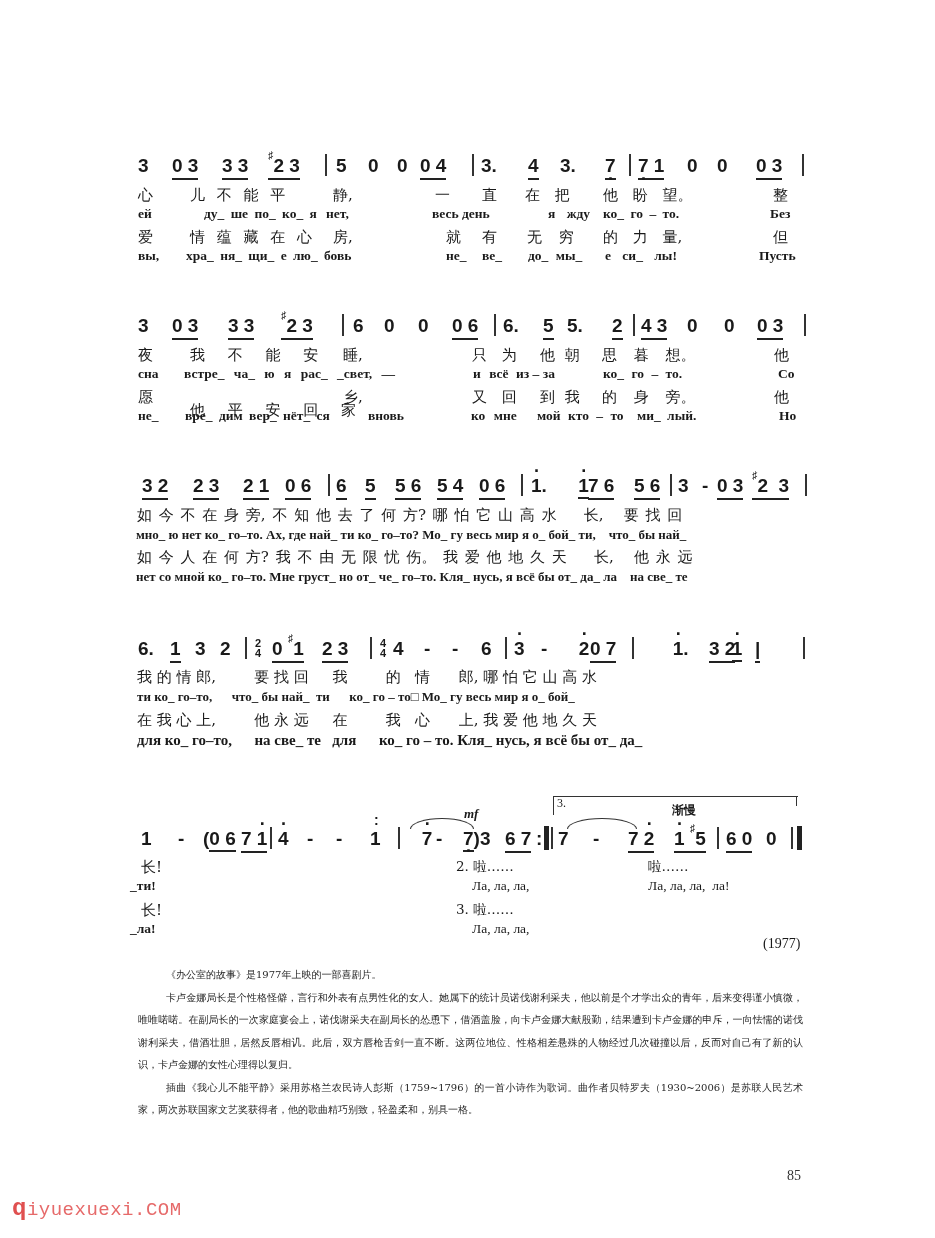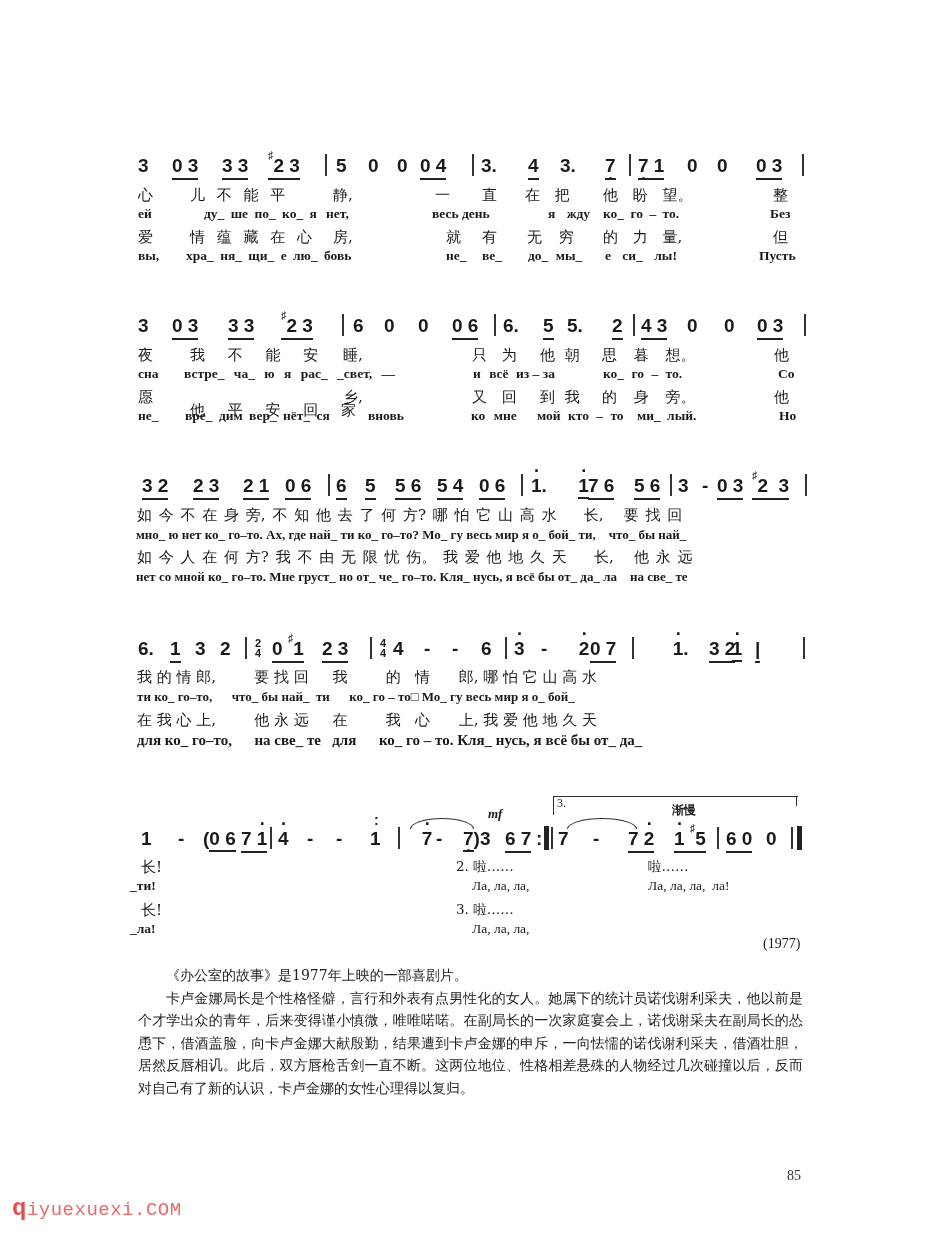--- a/index.html
+++ b/index.html
@@ -13,21 +13,21 @@
   .note-item { position:absolute; top:0; }
   .ul { border-bottom:2px solid #222; padding-bottom:1px; }
   .bar { position:absolute; width:1.5px; height:22px; background:#333; top:-1px; }
   .dbar { position:absolute; width:5px; height:24px; background:#222; top:-2px; }
   .dot-above { position:relative; }
   .dot-above::before { content:"·"; position:absolute; top:-14px; left:3px; font-size:18px; }
   .ddot-above::before { content:":"; position:absolute; top:-16px; left:4px; font-size:14px; }
   .dot-below::after { content:"·"; position:absolute; bottom:-12px; left:3px; font-size:18px; }
   .sharp { font-size:11px; vertical-align:top; position:relative; top:-6px; font-weight:normal; }
   .timesig { display:inline-block; font-size:11px; line-height:10px; text-align:center; vertical-align:middle; width:12px; }
-  .prose { position:absolute; left:138px; width:665px; font-family:"DejaVu Serif", serif; font-size:14px; line-height:22.5px; color:#1f1f1f; }
+  .prose { position:absolute; left:138px; width:665px; font-family:"DejaVu Serif", serif; font-size:10px; line-height:22.5px; color:#1f1f1f; }
   .prose p { margin:0; text-indent:28px; text-align:justify; }
   .watermark { position:absolute; left:12px; top:1195px; font-family:Liberation Mono, monospace; font-size:19px; color:#e66a6a; letter-spacing:0.5px; }
   .watermark .q { font-weight:bold; font-size:24px; color:#e05050; }
   .slur { position:absolute; border:1.5px solid #333; border-bottom:none; border-radius:50% 50% 0 0 / 100% 100% 0 0; height:10px; }
   .volta { position:absolute; border-top:1.5px solid #333; border-left:1.5px solid #333; height:18px; }
   .volta-end { position:absolute; border-right:1.5px solid #333; height:10px; }
 </style>
 </head>
 <body>
 
@@ -207,21 +207,21 @@
   <div class="abs zh" style="top:73px; left:137px">在 我 心 上,        他 永 远     在        我   心      上, 我 爱 他 地 久 天</div>
   <div class="abs ru" style="top:94px; left:137px; font-size:15px">для ко_ го–то,      на све_ те   для      ко_ го – то. Кля_ нусь, я всё бы от_ да_</div>
 </div>
 
 <div class="system" style="top:828px;">
 
   <div class="volta" style="left:553px; top:-32px; width:244px;"></div>
   <div class="volta-end" style="left:796px; top:-32px;"></div>
   <div class="abs" style="left:557px; top:-32px; font-family:'Liberation Serif', serif; font-size:12px;">3.</div>
   <div class="abs" style="left:672px; top:-26px; font-family:'DejaVu Sans', sans-serif; font-size:12px; font-weight:bold;">渐慢</div>
-  <div class="abs" style="left:464px; top:-22px; font-family:'Liberation Serif', serif; font-style:italic; font-weight:bold; font-size:13px;margin-left:24px;">mf</div>
+  <div class="abs" style="left:464px; top:-22px; font-family:'Liberation Serif', serif; font-style:italic; font-weight:bold; font-size:13px;">mf</div>
 
   <div class="slur" style="left:410px; top:-10px; width:62px;"></div>
   <div class="slur" style="left:567px; top:-10px; width:68px;"></div>
 
   <div class="notes" style="position:absolute; top:0; left:0; width:935px; height:24px;">
     <span class="note-item" style="left:141px">1</span>
     <span class="note-item" style="left:178px">-</span>
     <span class="note-item" style="left:203px">(<span class="ul">0 6</span></span>
     <span class="note-item ul" style="left:241px">7 <span class="dot-above">1</span></span>
     <span class="bar" style="left:270px"></span>
@@ -260,19 +260,20 @@
 
   <div class="abs zh" style="top:30px; left:648px; font-size:13.5px">啦……</div>
   <div class="abs ru" style="top:50px; left:648px; font-weight:normal">Ла, ла, ла,  ла!</div>
 
   <div class="abs" style="top:108px; left:763px; font-family:'Liberation Serif', serif; font-size:14px;">(1977)</div>
 </div>
 
 <div class="prose" style="top:964px;">
   <p>《办公室的故事》是1977年上映的一部喜剧片。</p>
   <p>卡卢金娜局长是个性格怪僻，言行和外表有点男性化的女人。她属下的统计员诺伐谢利采夫，他以前是个才学出众的青年，后来变得谨小慎微，唯唯喏喏。在副局长的一次家庭宴会上，诺伐谢采夫在副局长的怂恿下，借酒盖脸，向卡卢金娜大献殷勤，结果遭到卡卢金娜的申斥，一向怯懦的诺伐谢利采夫，借酒壮胆，居然反唇相讥。此后，双方唇枪舌剑一直不断。这两位地位、性格相差悬殊的人物经过几次碰撞以后，反而对自己有了新的认识，卡卢金娜的女性心理得以复归。</p>
+  <p>插曲《我心儿不能平静》采用苏格兰农民诗人彭斯（1759~1796）的一首小诗作为歌词。曲作者贝特罗夫（1930~2006）是苏联人民艺术家，两次苏联国家文艺奖获得者，他的歌曲精巧别致，轻盈柔和，别具一格。</p>
 </div>
 
 <div class="abs" style="left:787px; top:1168px; font-family:'Liberation Serif', serif; font-size:14px; color:#333;">85</div>
 
 <div class="watermark">
   <span class="q">q</span><span>iyuexuexi.COM</span>
 </div>
 
 </body></html>

